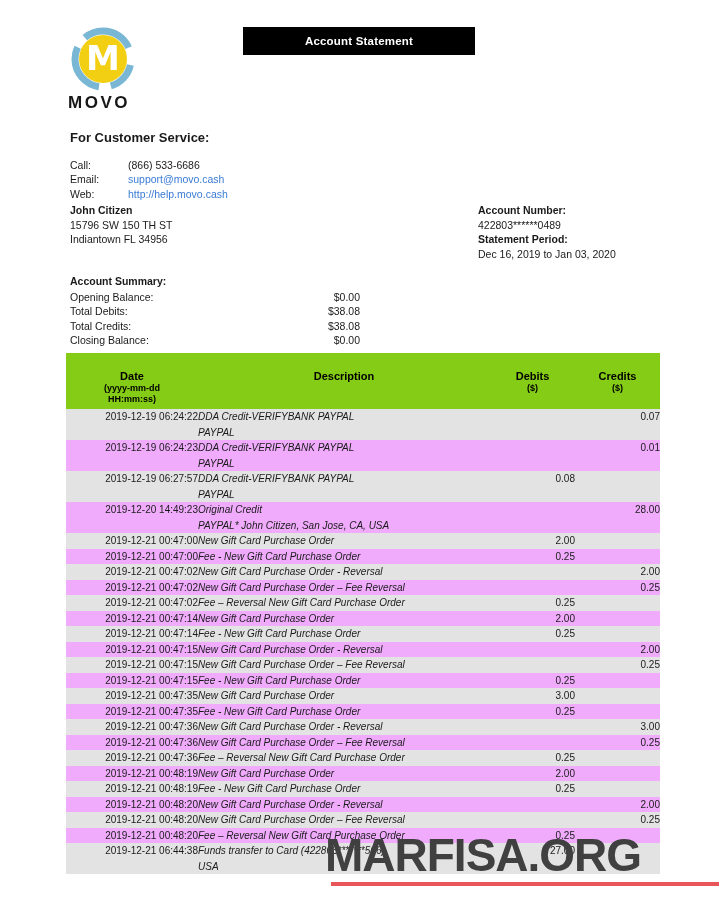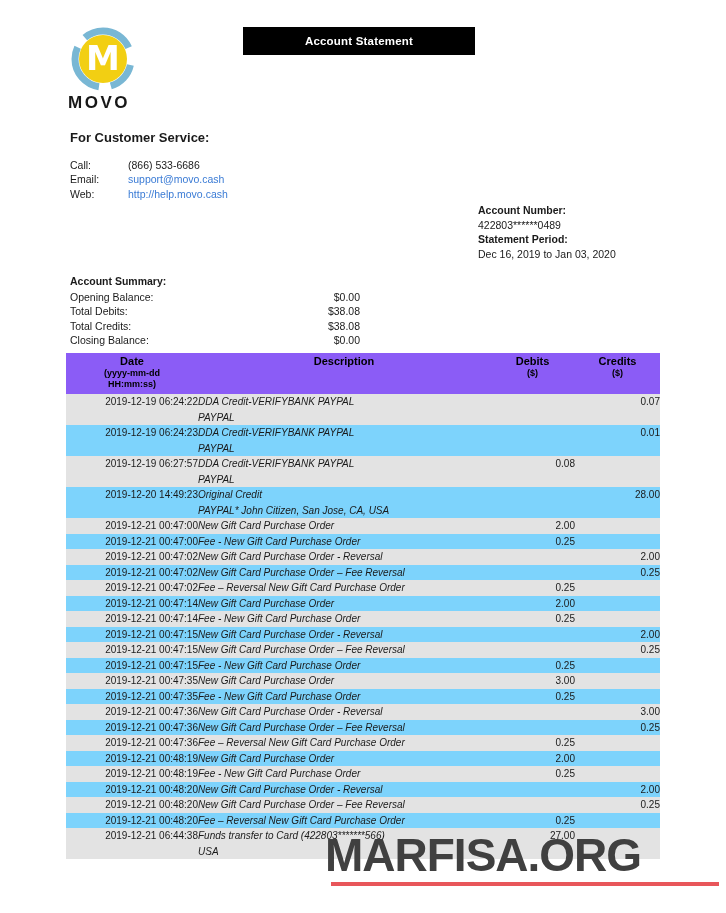--- a/index.html
+++ b/index.html
@@ -160,25 +160,25 @@
   
   .txn-table {
     position: absolute;
     left: 66px;
     top: 353px;
     width: 594px;
     border-collapse: collapse;
     font-size: 10px;
   }
   .txn-table th {
-    background: #8b5cf6;
+    background: #84cc16;
     color: #000000;
     font-weight: bold;
     font-size: 11px;
-    padding: 2px 0 4px 0;
+    padding: 17px 0 4px 0;
     vertical-align: top;
     line-height: 13px;
     text-align: center;
   }
   .th-date    { width: 132px; text-align: center; }
   .th-desc    { width: 292px; text-align: center; }
   .th-debits  { width: 85px;  text-align: center; }
   .th-credits { width: 85px;  text-align: center; }
   .th-sub {
     display: block;
@@ -208,21 +208,21 @@
     text-align: right;
     padding-right: 28px;
     white-space: nowrap;
   }
   .td-credits {
     text-align: right;
     padding-right: 6px;
     white-space: nowrap;
   }
   tr.stripe td { background: #e3e3e3; }
-  tr.plain td  { background: #7dd3fc; }
+  tr.plain td  { background: #f0abfc; }
   .desc-sub {
     display: block;
   }
 
   
   .watermark {
     position: absolute;
     left: 325px;
     top: 831px;
     width: 400px;
@@ -278,20 +278,25 @@
     <div class="cs-row">
       <span class="cs-label">Email:</span>
       <span class="cs-value cs-val-link">support@movo.cash</span>
     </div>
     <div class="cs-row">
       <span class="cs-label">Web:</span>
       <span class="cs-value cs-val-link">http://help.movo.cash</span>
     </div>
   </div>
 
+  <div class="addr-block">
+    <div class="addr-name">John Citizen</div>
+    <div>15796 SW 150 TH ST</div>
+    <div>Indiantown FL 34956</div>
+  </div>
 
   <div class="acct-block">
     <div class="b">Account Number:</div>
     <div>422803******0489</div>
     <div class="b">Statement Period:</div>
     <div>Dec 16, 2019 to Jan 03, 2020</div>
   </div>
 
   <div class="summary-block">
     <div class="summary-title">Account Summary:</div>

